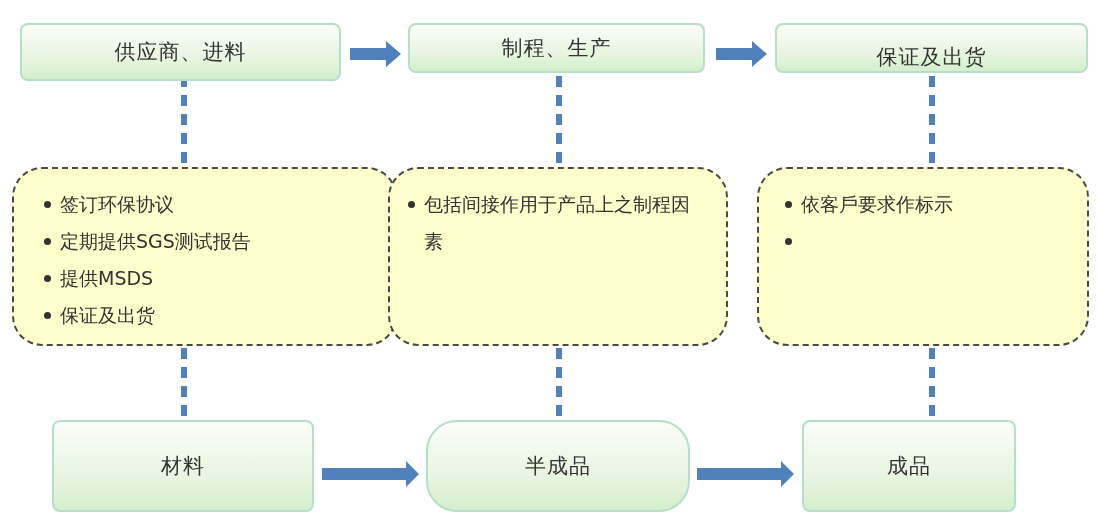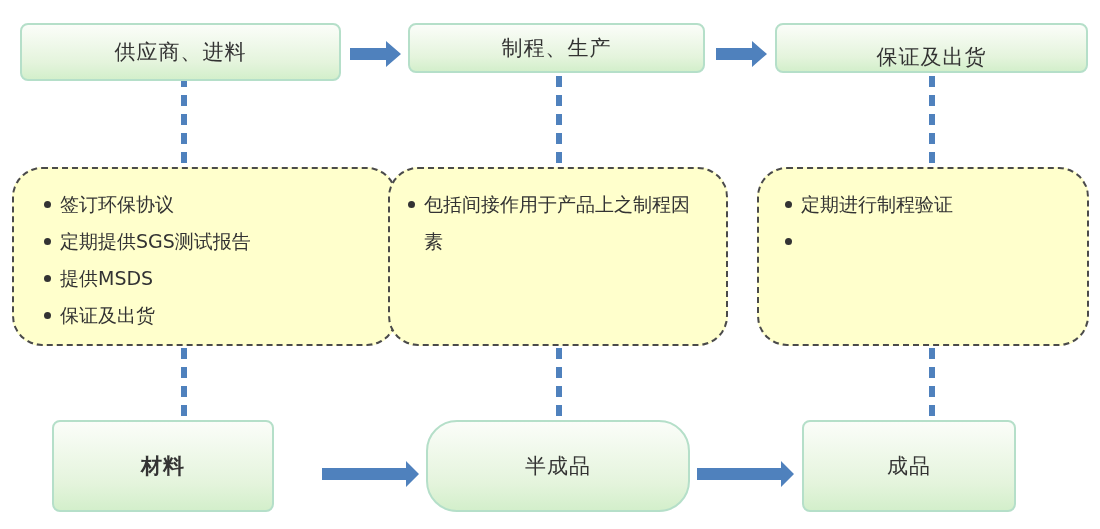--- a/index.html
+++ b/index.html
@@ -24,21 +24,21 @@
       display: flex;
       align-items: center;
       justify-content: center;
       font-size: 21px;
       color: #333333;
       letter-spacing: 1px;
     }
     #stage-top-0 { left: 20px;  top: 23px; width: 321px; height: 58px; }
     #stage-top-1 { left: 408px; top: 23px; width: 297px; height: 50px; }
     #stage-top-2 { left: 775px; top: 23px; width: 313px; height: 50px; align-items: flex-end; }
-    #stage-bot-0 { left: 52px;  top: 420px; width: 222px; height: 92px; font-weight: bold; }
+    #stage-bot-0 { left: 52px;  top: 420px; width: 262px; height: 92px; }
     #stage-bot-1 { left: 426px; top: 420px; width: 264px; height: 92px; border-radius: 31px; }
     #stage-bot-2 { left: 802px; top: 420px; width: 214px; height: 92px; }
 
     .note-box {
       position: absolute;
       box-sizing: border-box;
       border: 2px dashed #4a4a4a;
       border-radius: 30px;
       background: #ffffcc;
       padding: 0;
@@ -118,21 +118,21 @@
     <li class="note-item"><span class="bullet"></span><span>保证及出货</span></li>
   </ul>
 </div>
 <div class="note-box" id="note-1">
   <ul class="note-list">
     <li class="note-item"><span class="bullet"></span><span>包括间接作用于产品上之制程因素</span></li>
   </ul>
 </div>
 <div class="note-box" id="note-2">
   <ul class="note-list">
-    <li class="note-item"><span class="bullet"></span><span>定期进行制程验证</span></li>
+    <li class="note-item"><span class="bullet"></span><span>依客戶要求作标示</span></li>
     <li class="note-item"><span class="bullet"></span></li>
   </ul>
 </div>
 
 <div class="stage-box" id="stage-bot-0">
   <span>材料</span>
 </div>
 <div class="stage-box" id="stage-bot-1">
   <span>半成品</span>
 </div>

